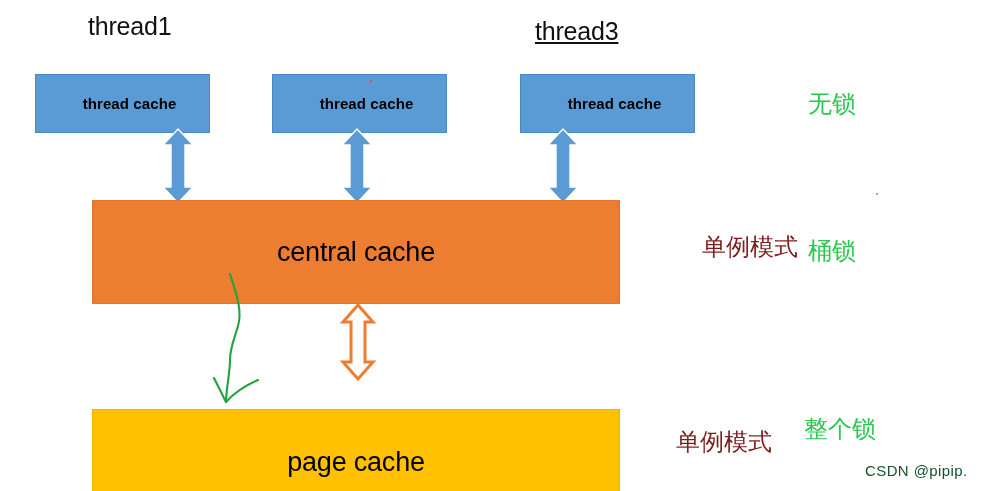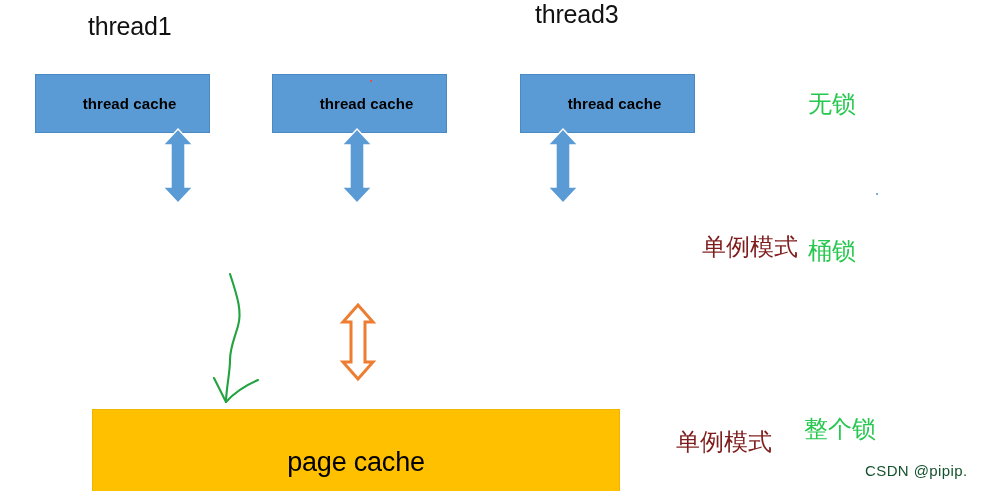--- a/index.html
+++ b/index.html
@@ -103,40 +103,41 @@
     height: 2px;
     background: #7aaede;
   }
 </style>
 </head>
 <body>
 
 <div id="canvas">
 
   <div class="thread-label" style="left:88px;  top:14px;">thread1</div>
-  <div class="thread-label" style="left:535px; top:2px;">thread3</div>
+  <div class="thread-label" style="left:535px; top:19px;text-decoration:underline;">thread3</div>
 
   <div class="box box-thread" style="left:35px;  top:74px; width:175px; height:59px;">thread cache</div>
   <div class="box box-thread" style="left:272px; top:74px; width:175px; height:59px;">thread cache</div>
   <div class="box box-thread" style="left:520px; top:74px; width:175px; height:59px;">thread cache</div>
 
   <div class="speck" style="left:370px; top:80px;"></div>
 
   <div class="speck-blue" style="left:876px; top:193px;"></div>
 
   <svg class="arrow-svg" style="left:158px; top:128px; width:40px; height:76px;" width="40" height="76" viewBox="0 0 40 76">
     <polygon points="20,1 35,17 27,17 27,59 35,59 20,75 5,59 13,59 13,17 5,17" fill="#5B9BD5" stroke="#ffffff" stroke-width="1.4"></polygon>
   </svg>
   <svg class="arrow-svg" style="left:337px; top:128px; width:40px; height:76px;" width="40" height="76" viewBox="0 0 40 76">
     <polygon points="20,1 35,17 27,17 27,59 35,59 20,75 5,59 13,59 13,17 5,17" fill="#5B9BD5" stroke="#ffffff" stroke-width="1.4"></polygon>
   </svg>
   <svg class="arrow-svg" style="left:543px; top:128px; width:40px; height:76px;" width="40" height="76" viewBox="0 0 40 76">
     <polygon points="20,1 35,17 27,17 27,59 35,59 20,75 5,59 13,59 13,17 5,17" fill="#5B9BD5" stroke="#ffffff" stroke-width="1.4"></polygon>
   </svg>
 
+  <div class="box box-central" style="left:92px; top:200px; width:528px; height:104px;">central cache</div>
 
   <svg class="arrow-svg" style="left:338px; top:303px; width:40px; height:78px;" width="40" height="78" viewBox="0 0 40 78">
     <polygon points="20,2 35,19 27,19 27,59 35,59 20,76 5,59 13,59 13,19 5,19" fill="#ffffff" stroke="#ED7D31" stroke-width="3"></polygon>
   </svg>
 
   <div class="box box-page" style="left:92px; top:380px; width:528px; height:107px;margin-top:29px;">page cache</div>
 
   <svg class="arrow-svg" style="left:180px; top:260px; width:190px; height:160px;" width="190" height="160" viewBox="0 0 190 160">
     <path d="M 50 14 C 58 38, 62 52, 58 66 C 54 80, 50 88, 50 100 C 50 112, 47 124, 46 140" fill="none" stroke="#22a33f" stroke-width="2.1" stroke-linecap="round"></path>
     <path d="M 34 118 C 38 126, 42 134, 46 142" fill="none" stroke="#22a33f" stroke-width="2.1" stroke-linecap="round"></path>

